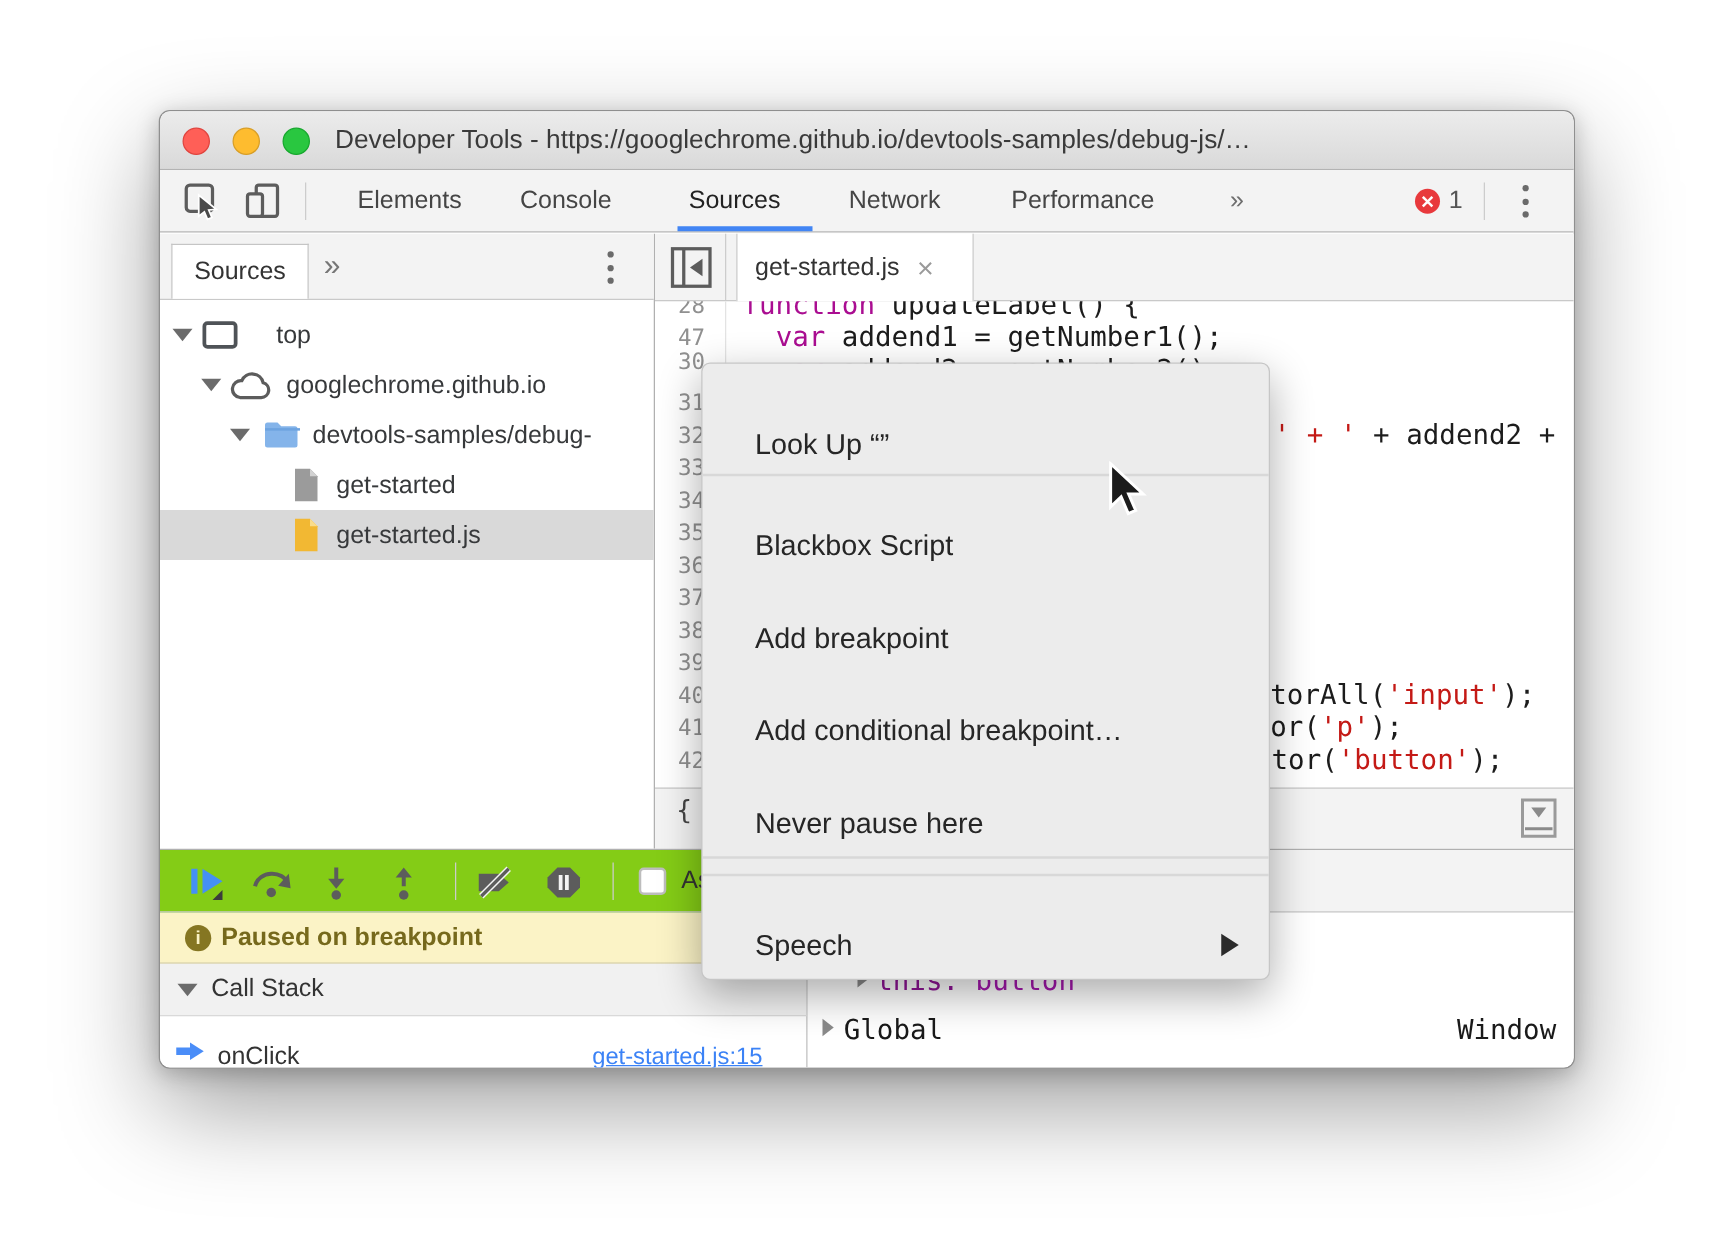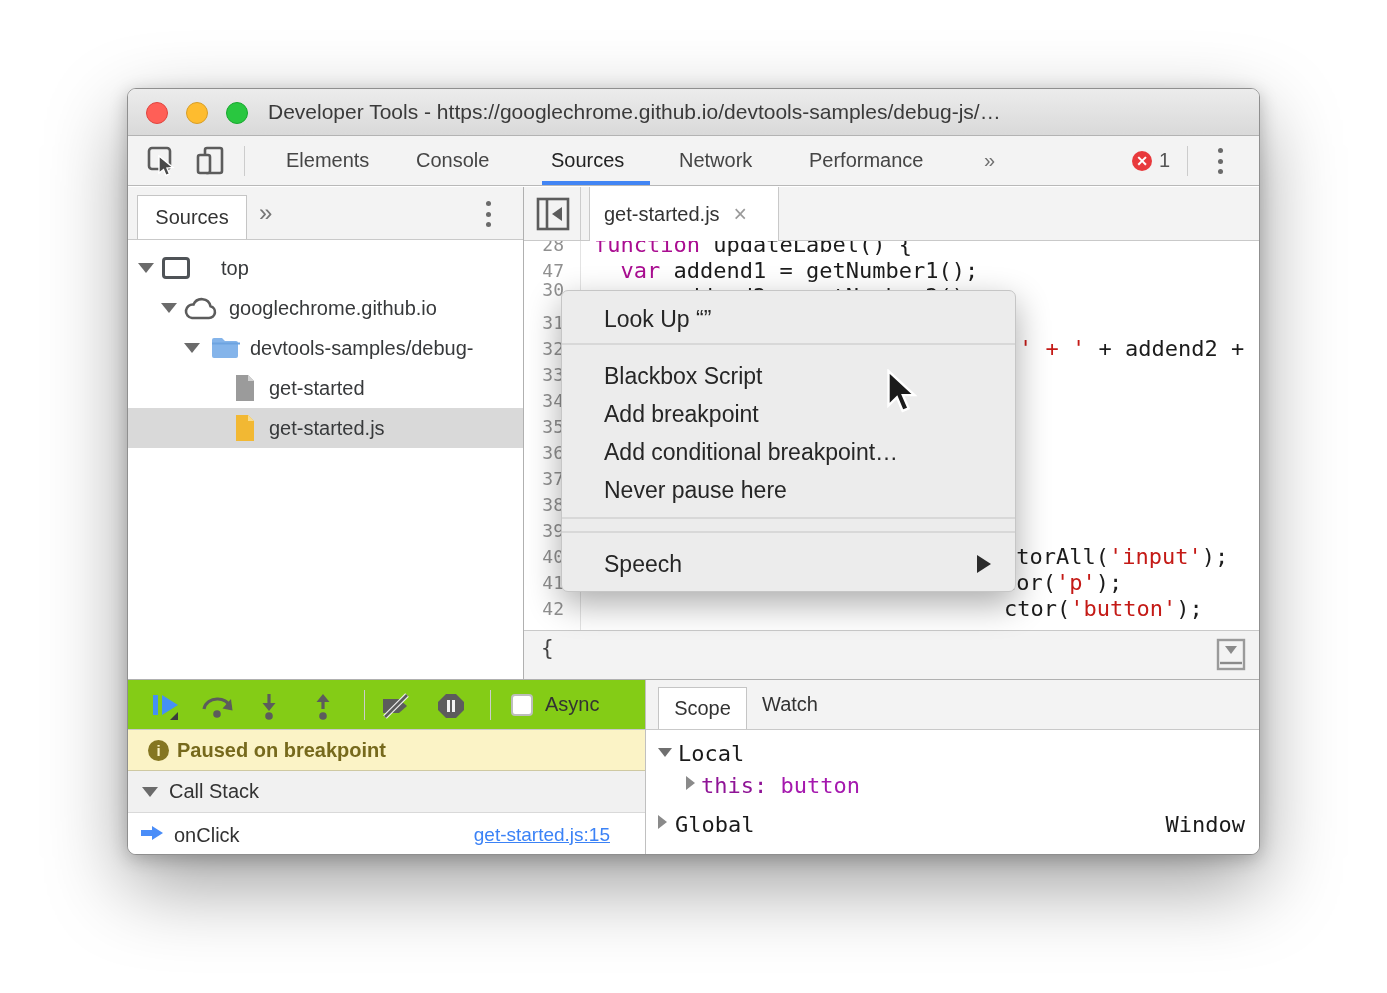--- a/index.html
+++ b/index.html
@@ -70,36 +70,36 @@
   .dbg-icon { position:absolute; top:12px; }
   .dd-corner { position:absolute; left:42px; top:32px; width:0; height:0; border-bottom:8px solid #3c3c3c; border-left:8px solid transparent; }
   .dbg-sep { position:absolute; top:10px; width:1px; height:30px; background:#ccc; }
   .async-box { position:absolute; left:383px; top:14px; width:22px; height:22px; border:2px solid #bdbdbd; border-radius:4px; background:#fff; }
   .async-label { position:absolute; left:417px; top:0; line-height:48px; font-size:20px; color:#333; }
   .paused { height:41px; background:#fbf3c6; border-bottom:1px solid #cfc9a2; display:flex; align-items:center; padding-left:20px; }
   .info-icon { width:21px; height:21px; border-radius:50%; background:#857622; color:#fbf3c6; font-size:15px; font-weight:bold; text-align:center; line-height:21px; }
   .paused-text { margin-left:8px; font-size:20px; font-weight:bold; color:#76691c; }
   .cs-header { height:42px; background:#f1f1f1; border-bottom:1px solid #d9d9d9; display:flex; align-items:center; padding-left:14px; font-size:20px; color:#333; }
   .cs-header .exp { width:0; height:0; border-left:8px solid transparent; border-right:8px solid transparent; border-top:10px solid #6b6b6b; margin-right:11px; }
-  .cs-row { height:44px; display:flex; align-items:center; padding:0 35px 0 12px; font-size:20px; color:#333; }
+  .cs-row { height:44px; display:flex; align-items:flex-end; padding:0 35px 0 12px; font-size:20px; color:#333; }
   .cs-name { margin-left:10px; }
   .cs-loc { margin-left:auto; color:#3b82f6; font-size:19px;text-decoration:underline; }
   .b-right { flex:1; position:relative; }
   .scope-bar { height:50px; background:#f3f3f3; border-bottom:1px solid #c9c9c9; position:relative; }
   .scope-tab { position:absolute; left:12px; top:7px; bottom:0; width:89px; background:#fff; border:1px solid #c5c5c5; border-bottom:none; text-align:center; line-height:41px; font-size:20px; color:#333; }
   .watch-tab { position:absolute; left:116px; top:0; line-height:49px; font-size:20px; color:#333; }
   .scope-content { position:relative; font-family:"DejaVu Sans Mono",monospace; font-size:22px; color:#1a1a1a; height:126px; }
   .s-row { position:absolute; white-space:pre; }
   .tri-d { position:absolute; width:0; height:0; border-left:7px solid transparent; border-right:7px solid transparent; border-top:9px solid #6f6f6f; }
   .tri-r { position:absolute; width:0; height:0; border-top:7px solid transparent; border-bottom:7px solid transparent; border-left:9px solid #8a8a8a; }
   .prop { color:#8f1496; } .pval { color:#a518ae; }
 
   
   .ctx-menu { position:absolute; left:433px; top:201px; width:455px; background:#ececec; border:1px solid #c6c6c6; border-radius:7px; box-shadow:0 12px 34px rgba(0,0,0,.33); z-index:50; padding:8px 0; font-size:23px; color:#262626; }
-  .m-item { height:38px; line-height:38px; padding-left:42px; position:relative; white-space:nowrap; }
+  .m-item { height:38px; line-height:38px; padding-left:42px; position:relative; white-space:nowrap;margin-top:36px; }
   .m-item.first { height:40px; line-height:40px; }
   .m-item.hl { background:#3e95fc; color:#fff; }
   .m-div { height:2px; background:#d8d8d8; margin:4px 0 12px 0; }
   .m-div.tight { margin:8px 0 12px 0; }
   .sub-arrow { position:absolute; right:24px; top:10px; width:0; height:0; border-top:9px solid transparent; border-bottom:9px solid transparent; border-left:14px solid #2b2b2b; }
 
   .cursor { position:absolute; left:756px; top:280px; z-index:60; }
 </style>
 </head>
 <body>

